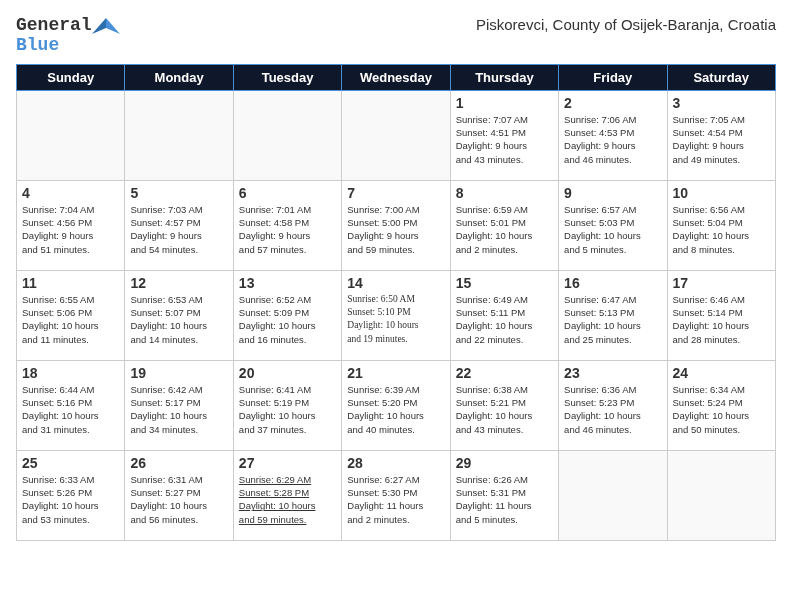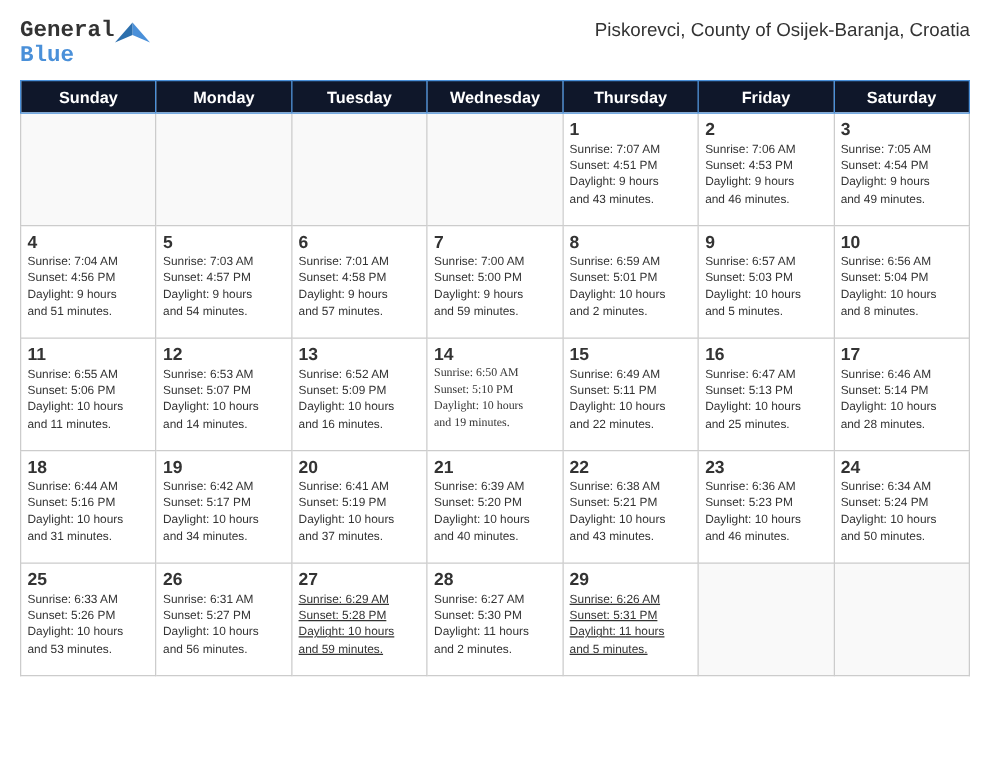--- a/index.html
+++ b/index.html
@@ -331,21 +331,21 @@
         </td>
         <td class="cal-cell">
           <span class="day-num">28</span>
           <div class="cell-info" style="white-space: pre-line;">Sunrise: 6:27 AM
 Sunset: 5:30 PM
 Daylight: 11 hours
 and 2 minutes.</div>
         </td>
         <td class="cal-cell">
           <span class="day-num">29</span>
-          <div class="cell-info" style="white-space: pre-line; text-decoration: underline;">Sunrise: 6:26 AM
+          <div class="cell-info" style="white-space: pre-line;">Sunrise: 6:26 AM
 Sunset: 5:31 PM
 Daylight: 11 hours
 and 5 minutes.</div>
         </td>
         <td class="cal-cell empty"></td>
         <td class="cal-cell empty"></td>
       </tr>
     </tbody>
 </table>
 

